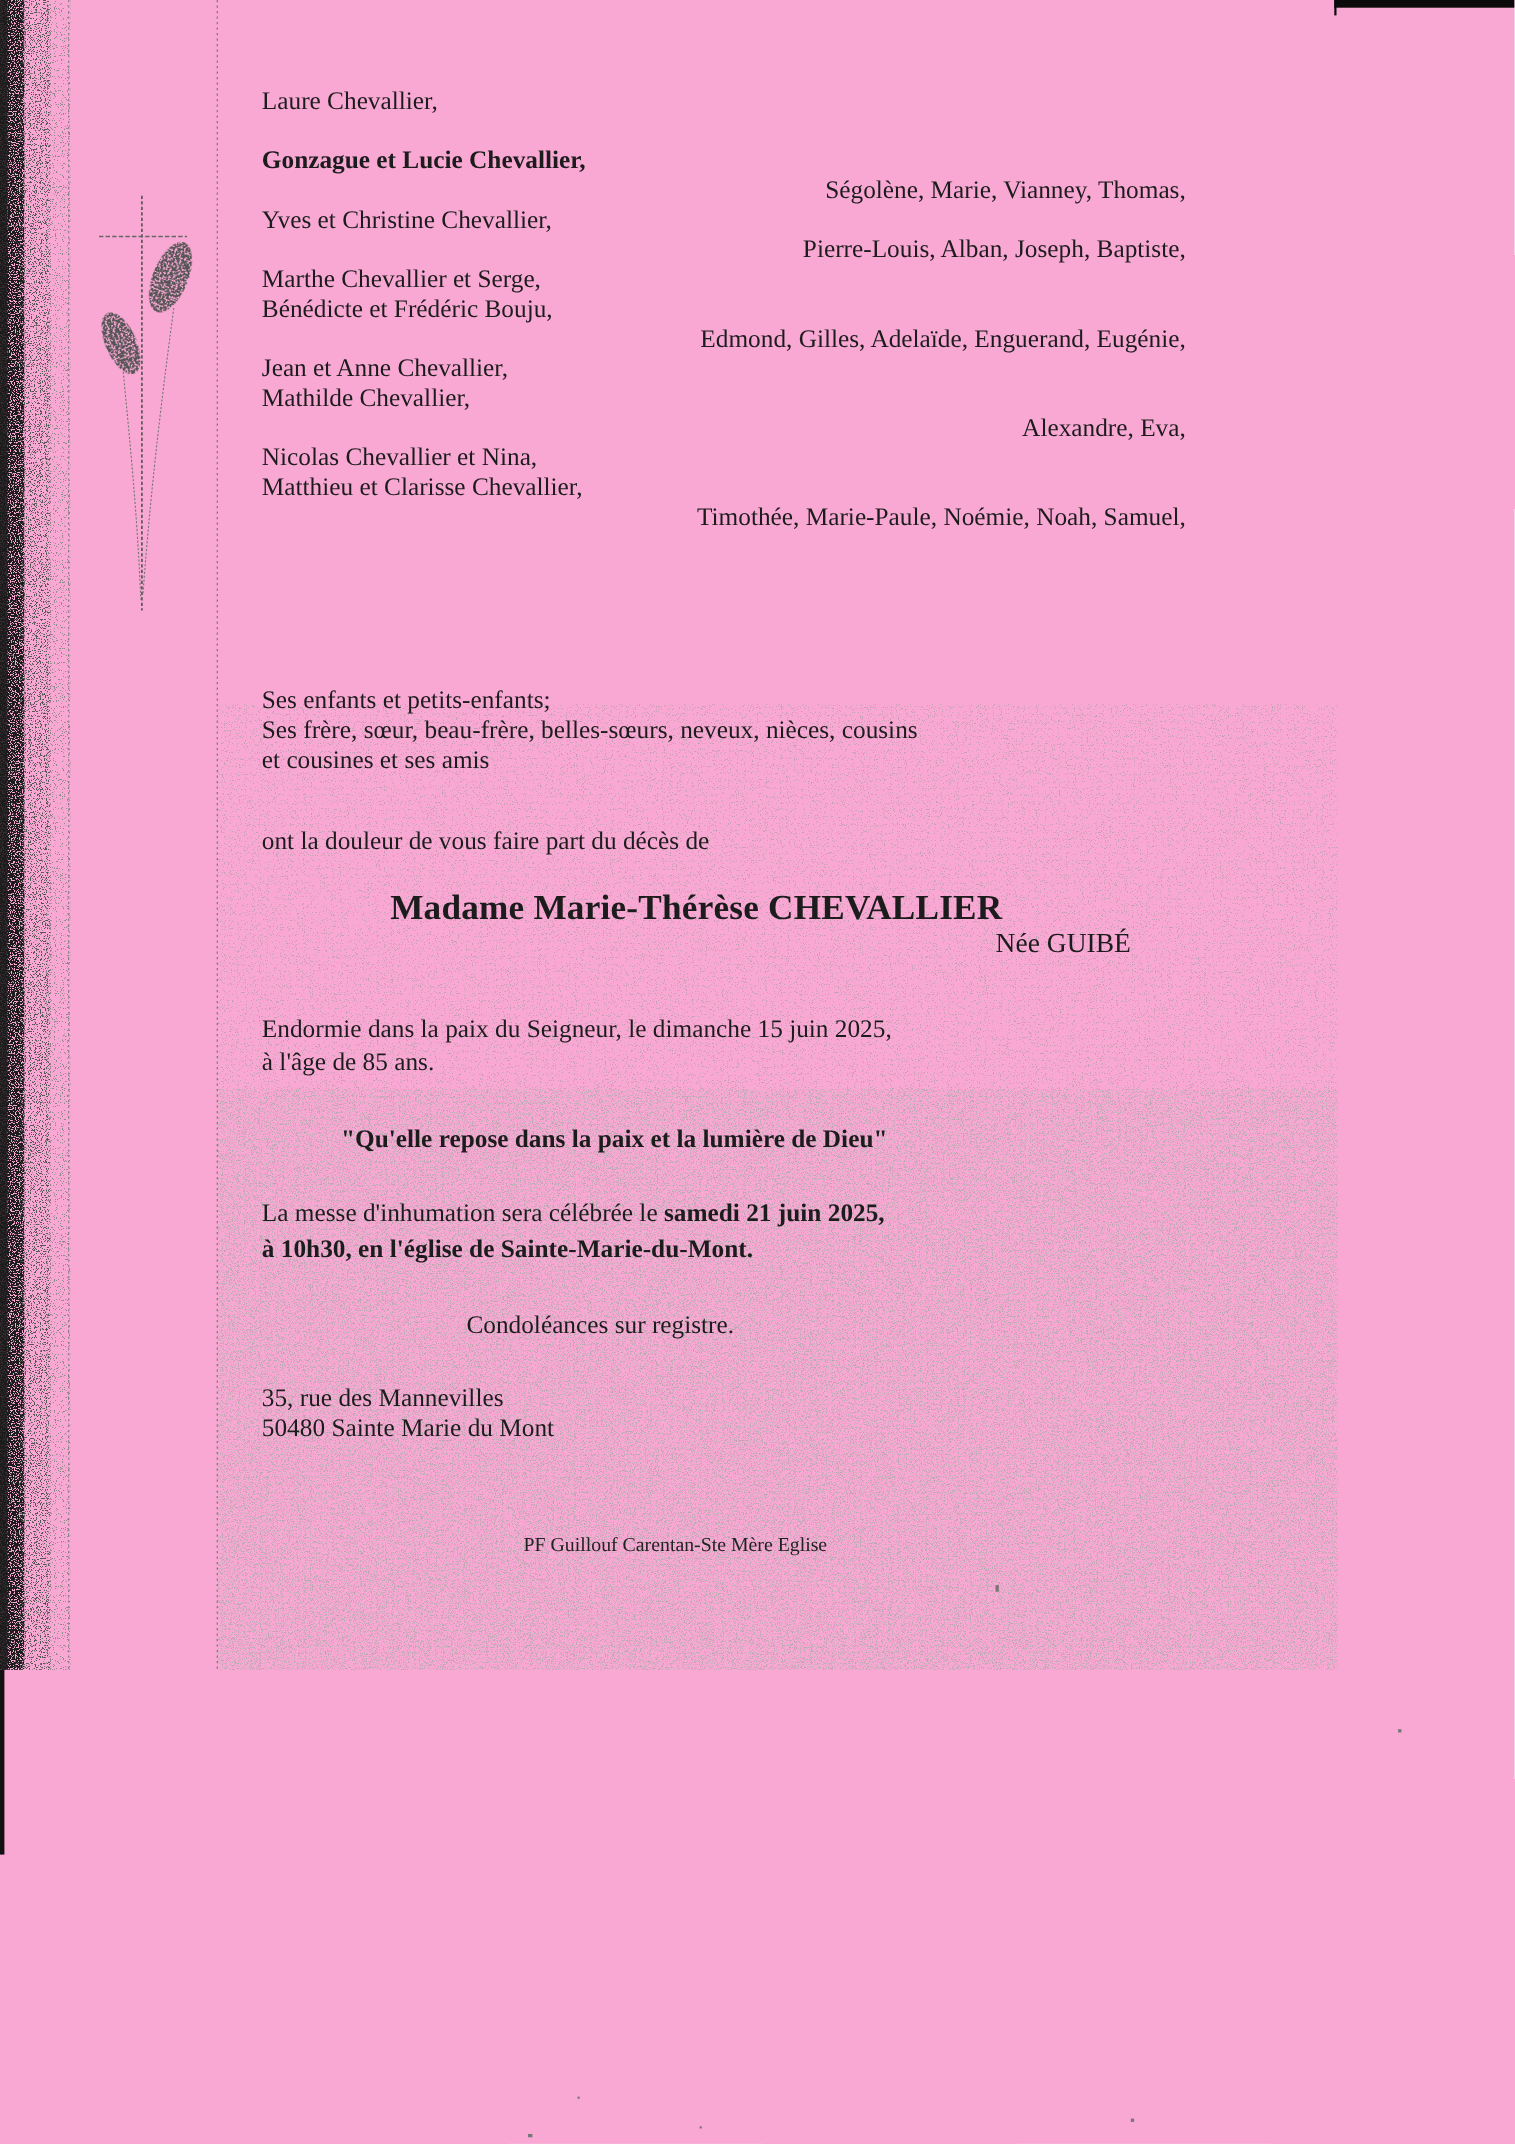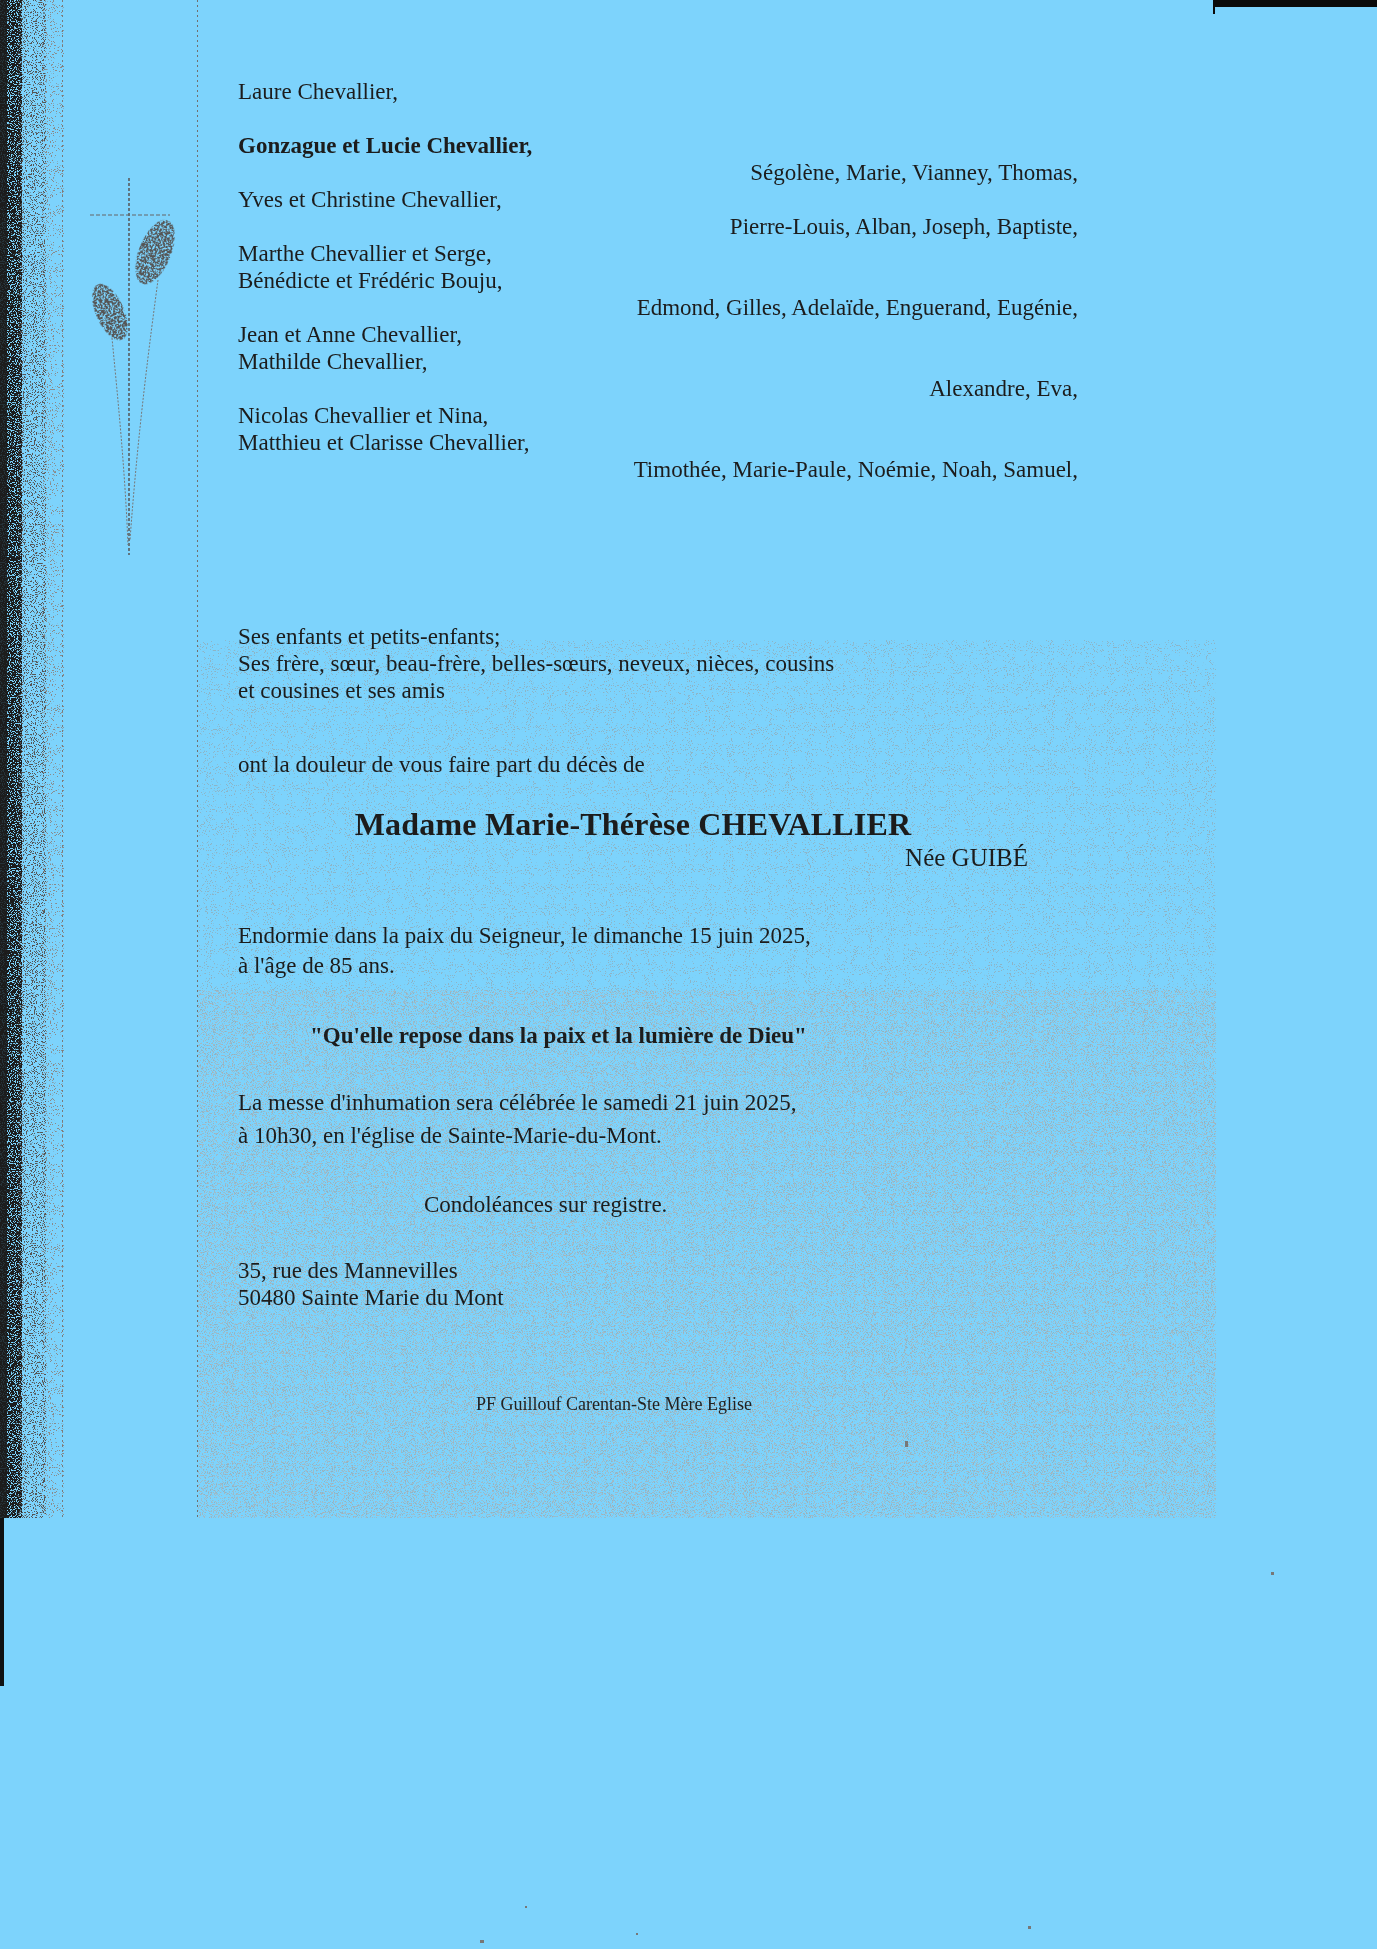--- a/index.html
+++ b/index.html
@@ -1,19 +1,19 @@
 <!DOCTYPE html>
 <html><head>
 <meta charset="utf-8">
 <style>
   html,body{margin:0;padding:0;background:#ffffff;}
   .sheet{
     position:relative;
     width:1377px;height:1949px;
-    background:#7dd3fc;
+    background:#f9a8d4;
     overflow:hidden;
     font-family:"Liberation Serif","DejaVu Serif",serif;
     color:#1c1c1c;
   }
   .scan-layer{position:absolute;left:0;top:0;z-index:1;}
   .text-col{
     position:absolute;left:238px;top:0;width:840px;z-index:2;
     font-size:23px;line-height:27px;
   }
   .text-col p{margin:0;white-space:nowrap;}
@@ -31,21 +31,21 @@
   .t-maiden{
     width:790px;text-align:right;
     font-size:25px;line-height:32px;
   }
   .t-death{margin-top:47px !important;line-height:30px;}
   .t-quote{
     margin-top:40px !important;line-height:30px;
     font-weight:bold;padding-left:72px;
   }
   .t-mass{margin-top:35px !important;line-height:33px;}
-  .t-mass .b{font-weight:normal;}
+  .t-mass .b{font-weight:bold;}
   .t-condol{margin-top:39px !important;padding-left:186px;}
   .t-address{margin-top:39px !important;}
   .t-pf{
     margin-top:82px !important;
     padding-left:238px;
     font-size:18px;line-height:22px;color:#222;
   }
 </style>
 </head>
 <body>

